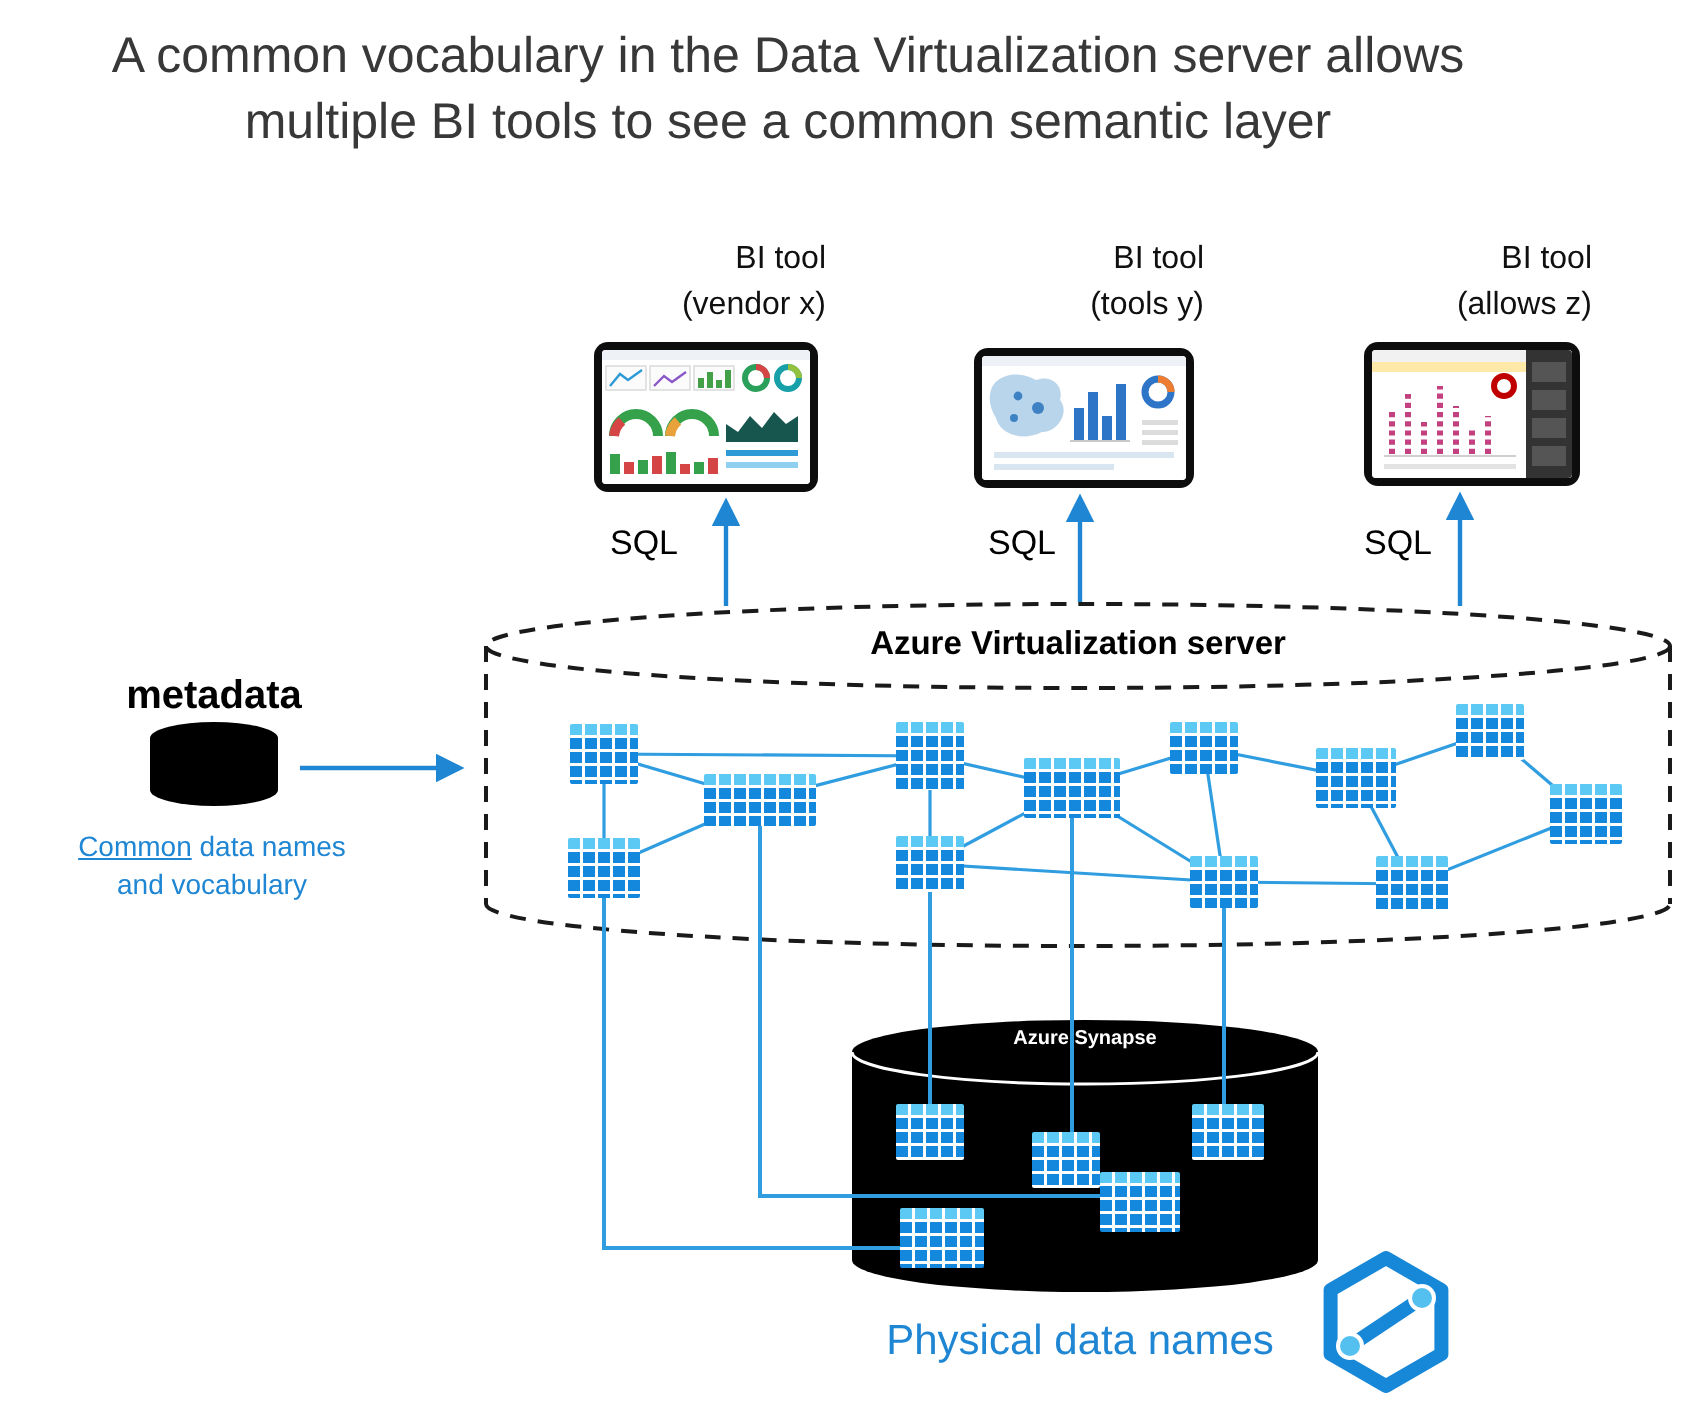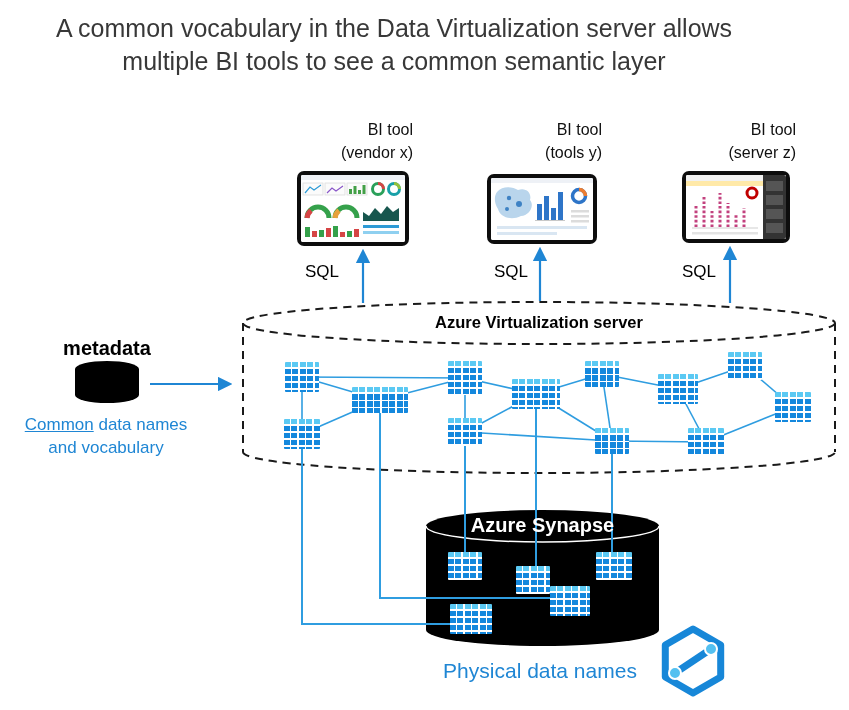--- a/index.html
+++ b/index.html
@@ -6,24 +6,24 @@
   html,body{background:#fff}
   body{width:849px;height:710px;font-family:"Liberation Sans",sans-serif;position:relative;overflow:hidden}
   .canvas{position:relative;width:788px;height:710px;background:#fff}
   svg.layer{position:absolute;left:0;top:0;z-index:1}
   .title-wrap{position:absolute;top:12px;left:0;width:100%;text-align:center;color:#383838;font-size:25px;line-height:1.3;z-index:3}
   .bi-label{position:absolute;width:120px;text-align:right;font-size:16px;color:#101010;line-height:1.45;z-index:3}
   .sql{position:absolute;font-weight:normal;font-size:17px;color:#000;z-index:3}
   .dv-label{position:absolute;left:243px;width:592px;top:313px;text-align:center;font-weight:bold;font-size:16.5px;color:#000;z-index:3}
   .meta-label{position:absolute;left:57px;width:100px;top:337px;text-align:center;font-weight:bold;font-size:20px;color:#000;z-index:3}
   .blue-caption{position:absolute;color:#1f86d4;text-align:center;line-height:1.35;z-index:3}
-  .caption-meta{left:6px;width:200px;top:414px;font-size:17px}
+  .caption-meta{left:6px;width:200px;top:414px;font-size:14px}
   .caption-physical{left:420px;width:240px;top:657px;font-size:21px}
   .u{text-decoration:underline}
-  .synapse-label{position:absolute;left:426px;width:233px;top:514px;text-align:center;color:#fff;font-weight:bold;font-size:20px;z-index:3}
+  .synapse-label{position:absolute;left:426px;width:233px;top:514px;text-align:center;color:#fff;font-weight:bold;font-size:10px;z-index:3}
   .tbl{position:absolute;z-index:2;border-radius:1px;
     background-image:
       repeating-linear-gradient(90deg, transparent 0 6px, #ffffff 6px 7.5px),
       repeating-linear-gradient(180deg, transparent 0 5.5px, #ffffff 5.5px 7px),
       linear-gradient(180deg,#5bc9f3 0 7px,#1488dd 7px 100%);}
   .monitor{position:absolute;background:#0d0d0d;border-radius:7px;padding:4px;z-index:2}
   .monitor svg{display:block;background:#fff;border-radius:2px}
 </style>
 </head>
 <body>
@@ -109,21 +109,21 @@
   <div class="bi-label" style="left:293px;top:118px">
     <span>BI tool</span><br>
     <span>(vendor x)</span>
   </div>
   <div class="bi-label" style="left:482px;top:118px">
     <span>BI tool</span><br>
     <span>(tools y)</span>
   </div>
   <div class="bi-label" style="left:676px;top:118px">
     <span>BI tool</span><br>
-    <span>(server z)</span>
+    <span>(allows z)</span>
   </div>
 
   <div class="monitor" style="left:297px;top:171px;width:112px;height:75px">
     <svg viewBox="0 0 104 67" width="104" height="67">
       <rect width="104" height="67" fill="#ffffff"></rect>
       <rect width="104" height="5" fill="#eef1f6"></rect>
       <rect x="2" y="8" width="20" height="12" fill="#fbfbfb" stroke="#dddddd" stroke-width="0.8"></rect>
       <rect x="24" y="8" width="20" height="12" fill="#fbfbfb" stroke="#dddddd" stroke-width="0.8"></rect>
       <rect x="46" y="8" width="20" height="12" fill="#fbfbfb" stroke="#dddddd" stroke-width="0.8"></rect>
       <polyline points="4,18 9,12 13,15 20,10" fill="none" stroke="#2e9bd6" stroke-width="1.2"></polyline>

